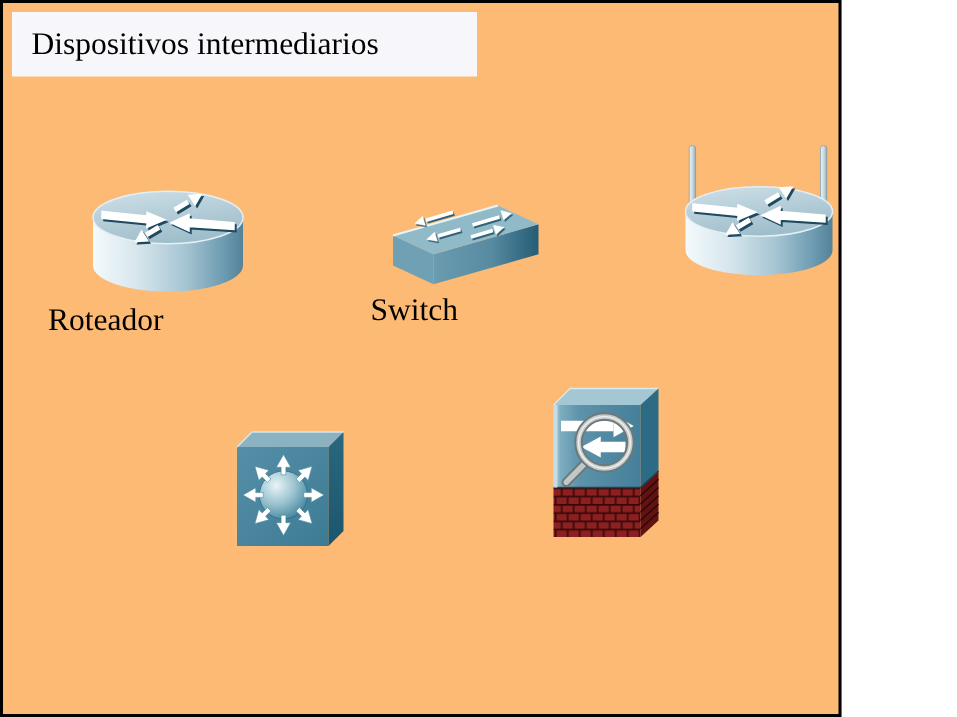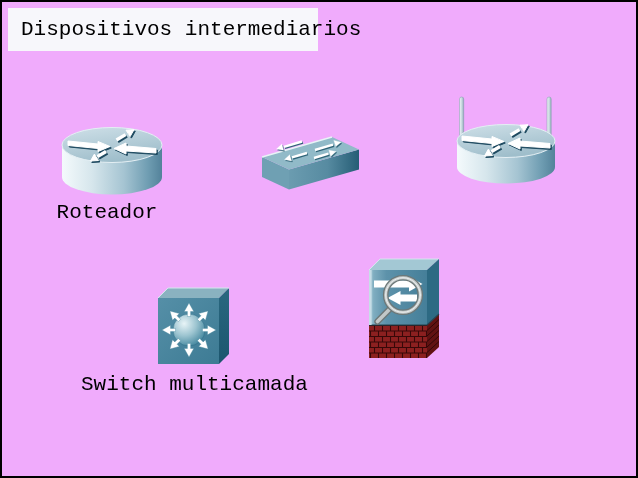--- a/index.html
+++ b/index.html
@@ -1,29 +1,29 @@
 <!DOCTYPE html>
 <html><head>
 <meta charset="utf-8">
 <style>
   html,body{margin:0;padding:0}
   #canvas{
-    position:relative;width:638px;height:478px;box-sizing:border-box;
-    border:2px solid #000;background:#f0abfc;overflow:hidden;
-    font-family:Liberation Mono, monospace;color:#000;
+    position:relative;width:561px;height:478px;box-sizing:border-box;
+    border:2px solid #000;background:#fdba74;overflow:hidden;
+    font-family:Liberation Serif, serif;color:#000;
   }
   .title-box{
     position:absolute;left:6px;top:6px;width:310px;height:43px;
     background:#f7f7fb;box-sizing:border-box;display:flex;align-items:center;
     padding-left:13px;font-size:21px;white-space:nowrap;
   }
   .device{position:absolute}
   .icon{position:absolute;display:block}
   .label{
-    position:absolute;left:0;width:100%;text-align:center;
+    position:absolute;left:0;width:100%;text-align:left;
     font-size:21px;line-height:26px;white-space:nowrap;
   }
   .d-router{left:30px;top:116px;width:150px;height:112px}
   .d-router .icon{left:22px;top:2px}
   .d-router .label{top:82px}
   .d-switch{left:245px;top:126px;width:125px;height:94px}
   .d-switch .icon{left:10px;top:2px}
   .d-switch .label{top:65px}
   .d-wireless{left:425px;top:90px;width:155px;height:132px}
   .d-wireless .icon{left:23px;top:2px}
@@ -126,20 +126,21 @@
 
   <div class="device d-switch">
     <svg class="icon" width="105" height="64" viewBox="0 0 105 64">
       <polygon points="5,27 32,39.5 32,59.5 5,47" fill="#6fa0b3"></polygon>
       <polygon points="32,39.5 102,19.5 102,39.5 32,59.5" fill="url(#gSwRight)"></polygon>
       <polygon points="5,27 75,7 102,19.5 32,39.5" fill="#91bac8"></polygon>
       <path d="M5,27 L75,7" stroke="#e8f3f6" stroke-width="1.4" fill="none"></path>
       <use href="#swArrows" transform="translate(0.9,1.1)" fill="#2f6478" stroke="#2f6478"></use>
       <use href="#swArrows" fill="#ffffff" stroke="#ffffff"></use>
     </svg>
+    <div class="label">Switch</div>
   </div>
 
   <div class="device d-wireless">
     <svg class="icon" width="112" height="92" viewBox="0 0 112 92">
       <rect x="9.5" y="3" width="4.2" height="42" rx="2" fill="url(#gAnt)" stroke="#7f9dab" stroke-width="0.5"></rect>
       <rect x="97" y="3" width="4.2" height="42" rx="2" fill="url(#gAnt)" stroke="#7f9dab" stroke-width="0.5"></rect>
       <path d="M7,47 L7,73 A49,16.5 0 0 0 105,73 L105,47 Z" fill="url(#gCylSide)"></path>
       <ellipse cx="56" cy="47" rx="49" ry="16.5" fill="url(#gCylTop)" stroke="#e4eff4" stroke-width="1"></ellipse>
       <g transform="translate(-2,21)">
           <use href="#routerArrows"></use>
@@ -158,21 +159,20 @@
         <use href="#mlArrow" transform="translate(33,44) rotate(0)"></use>
         <use href="#mlArrow" transform="translate(33,44) rotate(45)"></use>
         <use href="#mlArrow" transform="translate(33,44) rotate(90)"></use>
         <use href="#mlArrow" transform="translate(33,44) rotate(135)"></use>
         <use href="#mlArrow" transform="translate(33,44) rotate(180)"></use>
         <use href="#mlArrow" transform="translate(33,44) rotate(225)"></use>
         <use href="#mlArrow" transform="translate(33,44) rotate(270)"></use>
         <use href="#mlArrow" transform="translate(33,44) rotate(315)"></use>
       </g>
     </svg>
-    <div class="label">Switch multicamada</div>
   </div>
 
   <div class="device d-firewall">
     <svg class="icon" width="76" height="106" viewBox="0 0 76 106">
       <polygon points="3,14 14,3 73,3 61,14" fill="#a3c8d4"></polygon>
       <path d="M3,14 L14,3 L73,3" stroke="#d8e9ef" stroke-width="0.9" fill="none"></path>
       <rect x="3" y="14" width="58" height="55" fill="url(#gFwFront)"></rect>
       <polygon points="61,14 73,3 73,58 61,69" fill="#2d6a83"></polygon>
       <rect x="3" y="69" width="58" height="33" fill="url(#brickp)"></rect>
       <polygon points="61,69 73,58 73,91 61,102" fill="#611212"></polygon>

